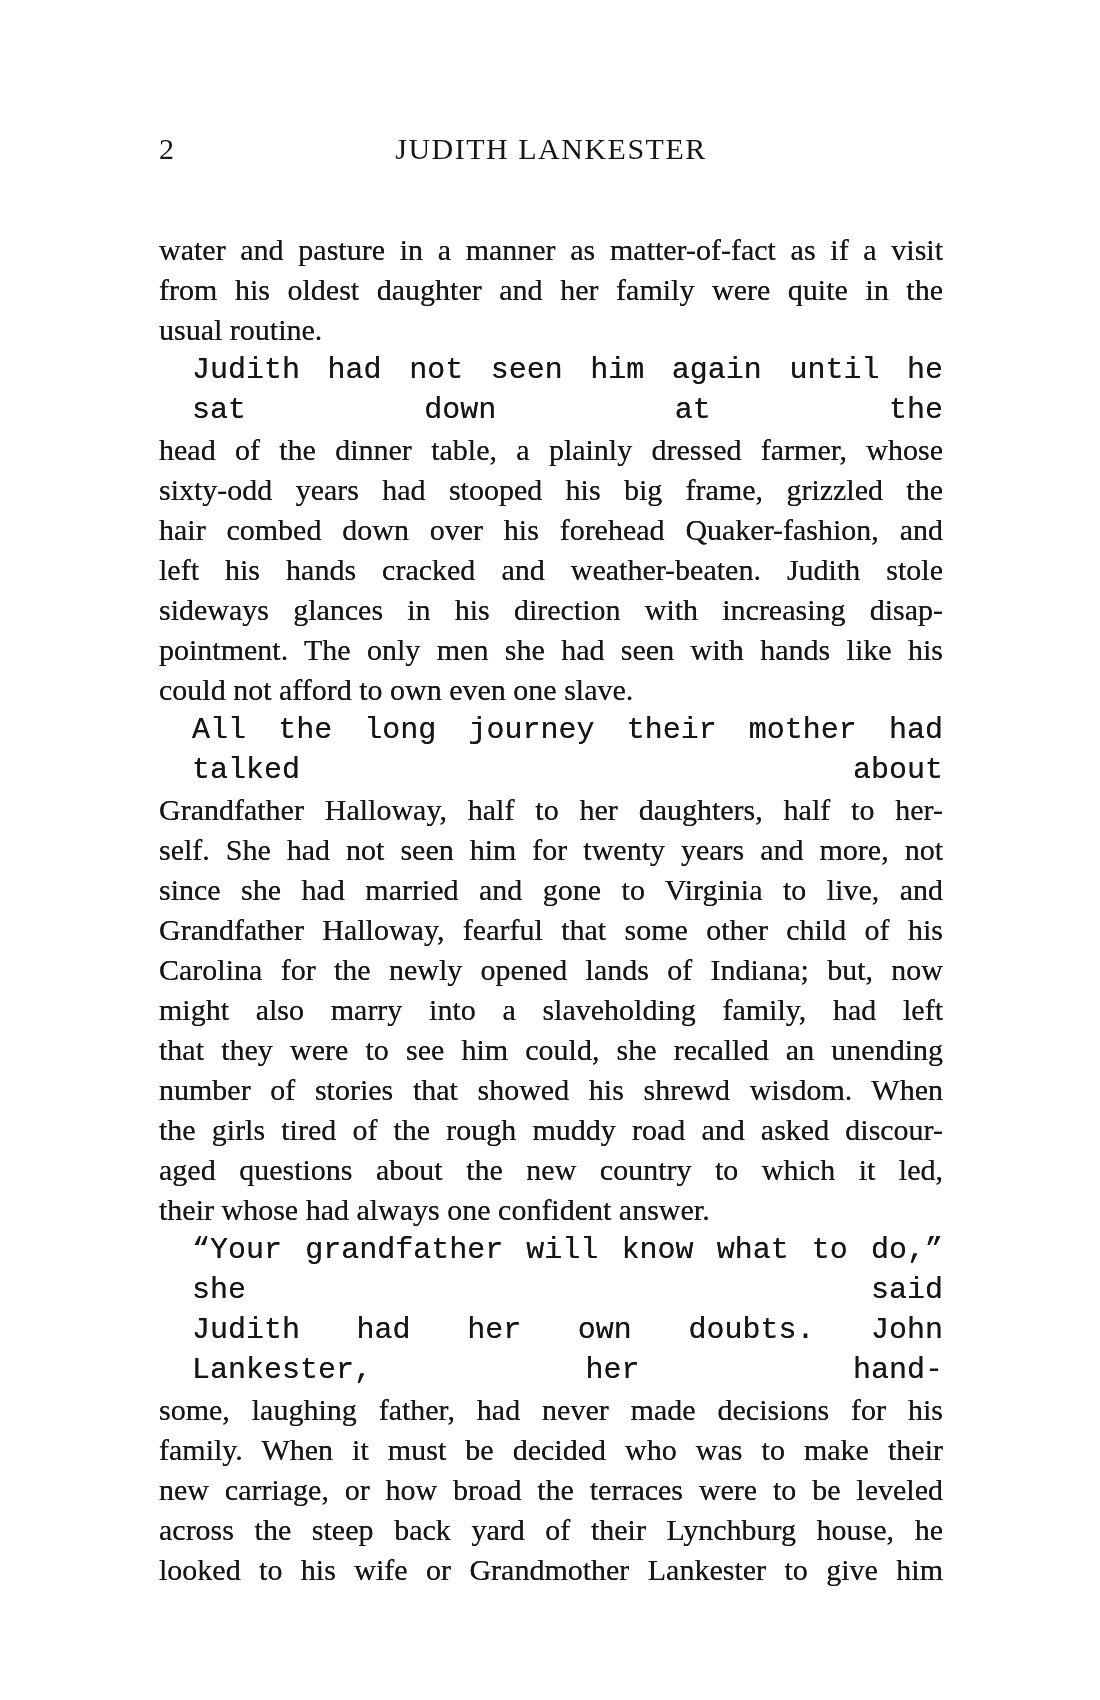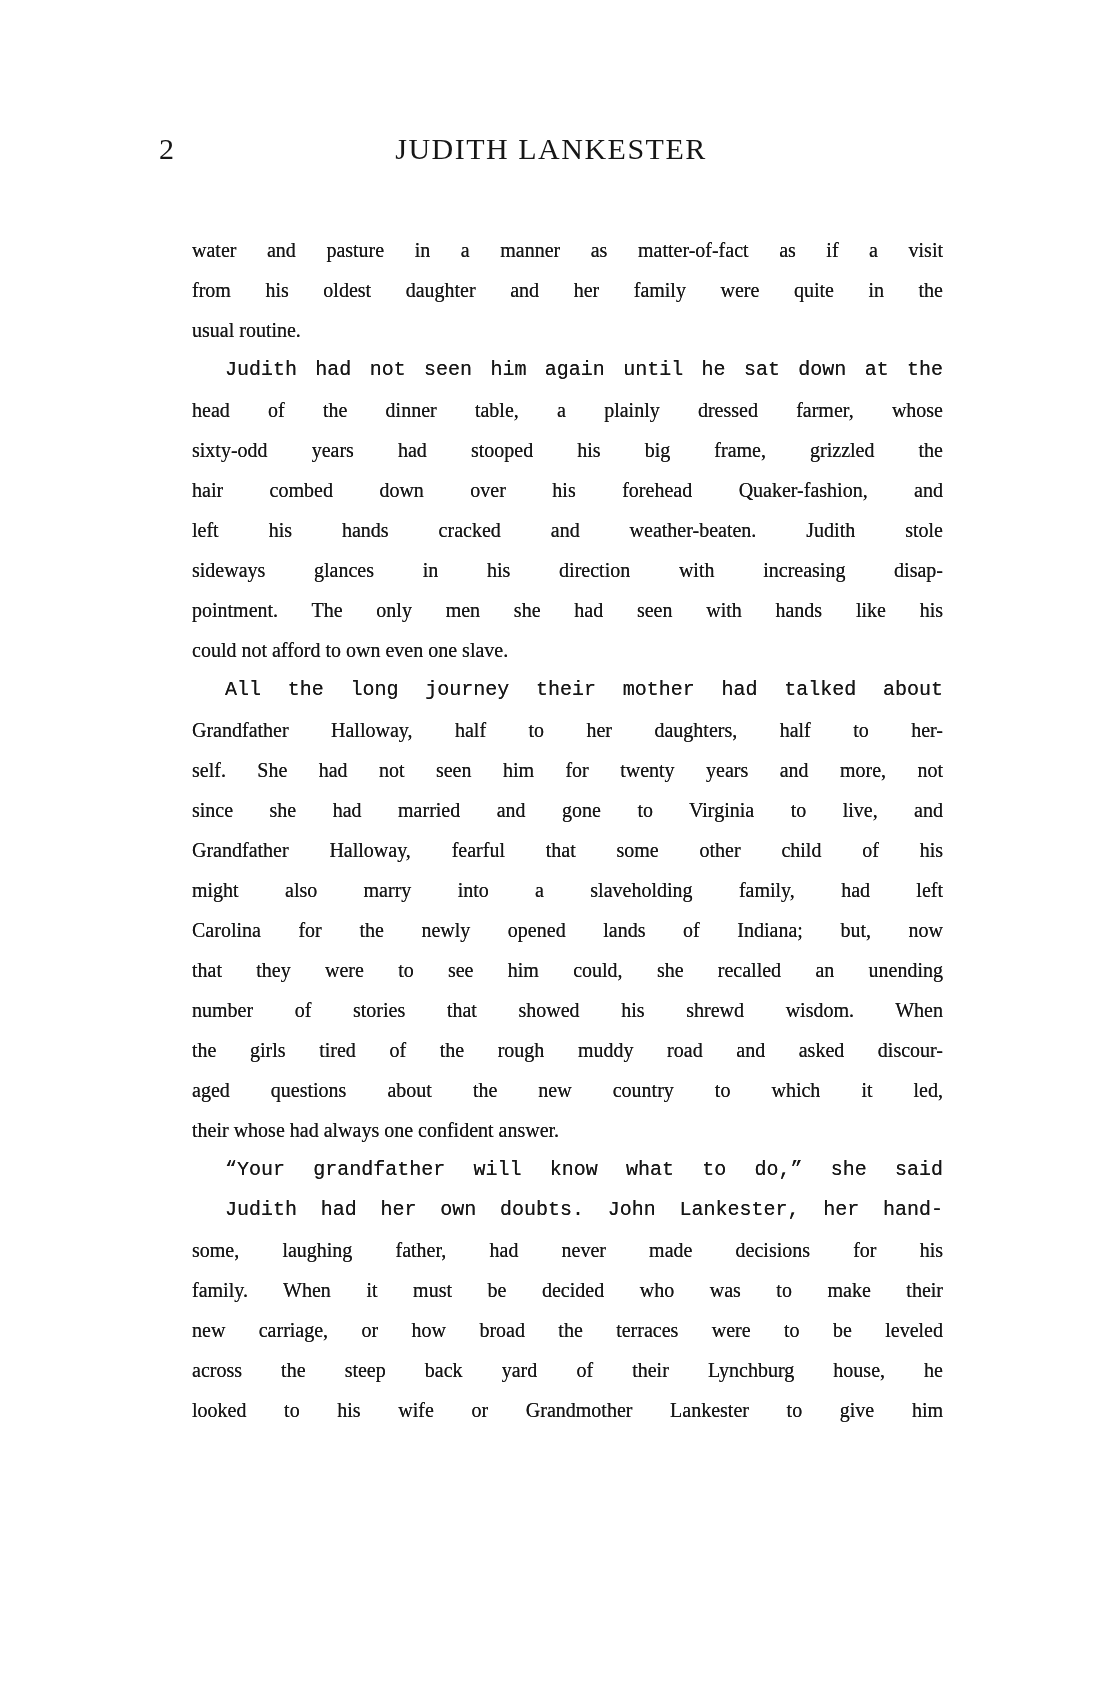--- a/index.html
+++ b/index.html
@@ -41,27 +41,26 @@
   .body-text {
     position: absolute;
     top: 230px;
     left: 159px;
     width: 784px;
   }
   .paragraph {
     margin: 0;
   }
   .line {
-    font-size: 20px;
+    font-size: 30px;
     line-height: 40px;
     text-align: justify;
     text-align-last: justify;
     text-shadow: 0 0 0.6px rgba(20, 20, 20, 0.85);
     white-space: normal;
-    margin-left: 33px;
   }
   .line.last {
     text-align: right;
     text-align-last: left;
   }
   .line.indent {
     padding-left: 33px;
     font-family: Liberation Mono, monospace;
   }
 </style>
@@ -88,22 +87,22 @@
         <div class="line">sideways glances in his direction with increasing disap-</div>
         <div class="line">pointment. The only men she had seen with hands like his</div>
         <div class="line last">could not afford to own even one slave.</div>
       </div>
       <div class="paragraph">
         <div class="line indent">All the long journey their mother had talked about</div>
         <div class="line">Grandfather Halloway, half to her daughters, half to her-</div>
         <div class="line">self. She had not seen him for twenty years and more, not</div>
         <div class="line">since she had married and gone to Virginia to live, and</div>
         <div class="line">Grandfather Halloway, fearful that some other child of his</div>
+        <div class="line">Carolina for the newly opened lands of Indiana; but, now</div>
         <div class="line">might also marry into a slaveholding family, had left</div>
-        <div class="line">Carolina for the newly opened lands of Indiana; but, now</div>
         <div class="line">that they were to see him could, she recalled an unending</div>
         <div class="line">number of stories that showed his shrewd wisdom. When</div>
         <div class="line">the girls tired of the rough muddy road and asked discour-</div>
         <div class="line">aged questions about the new country to which it led,</div>
         <div class="line last">their whose had always one confident answer.</div>
       </div>
       <div class="paragraph">
         <div class="line indent">“Your grandfather will know what to do,” she said</div>
       </div>
       <div class="paragraph">

